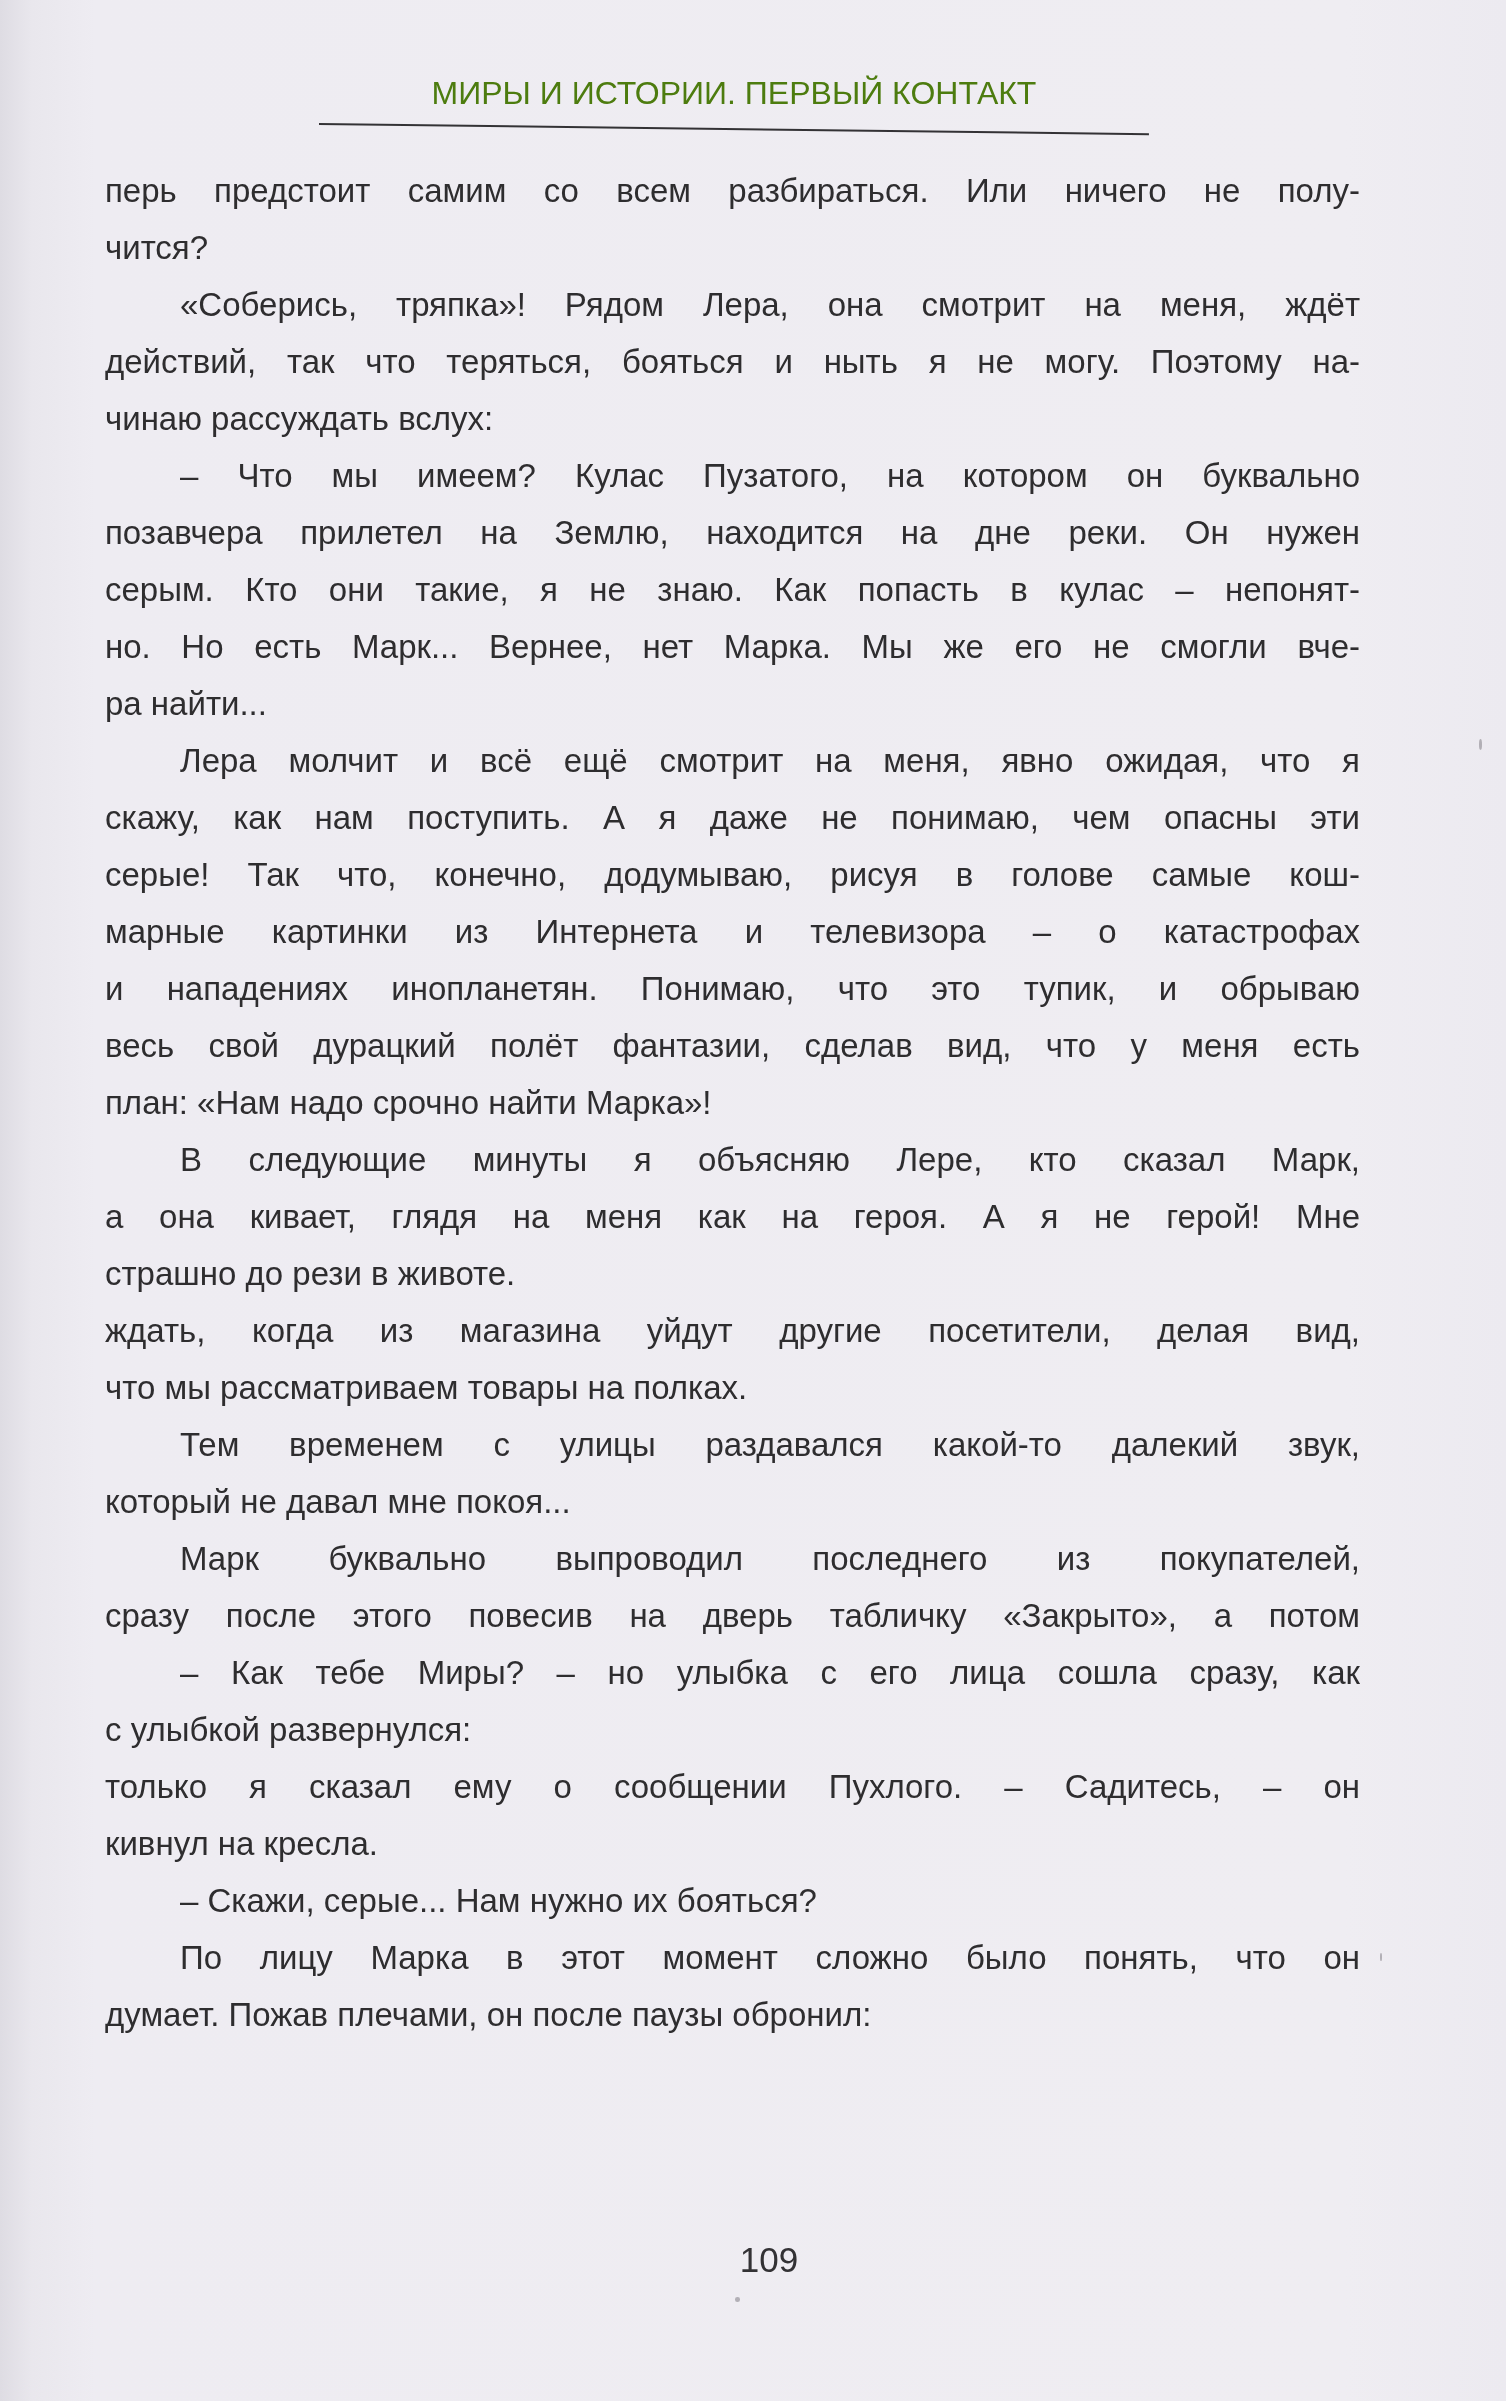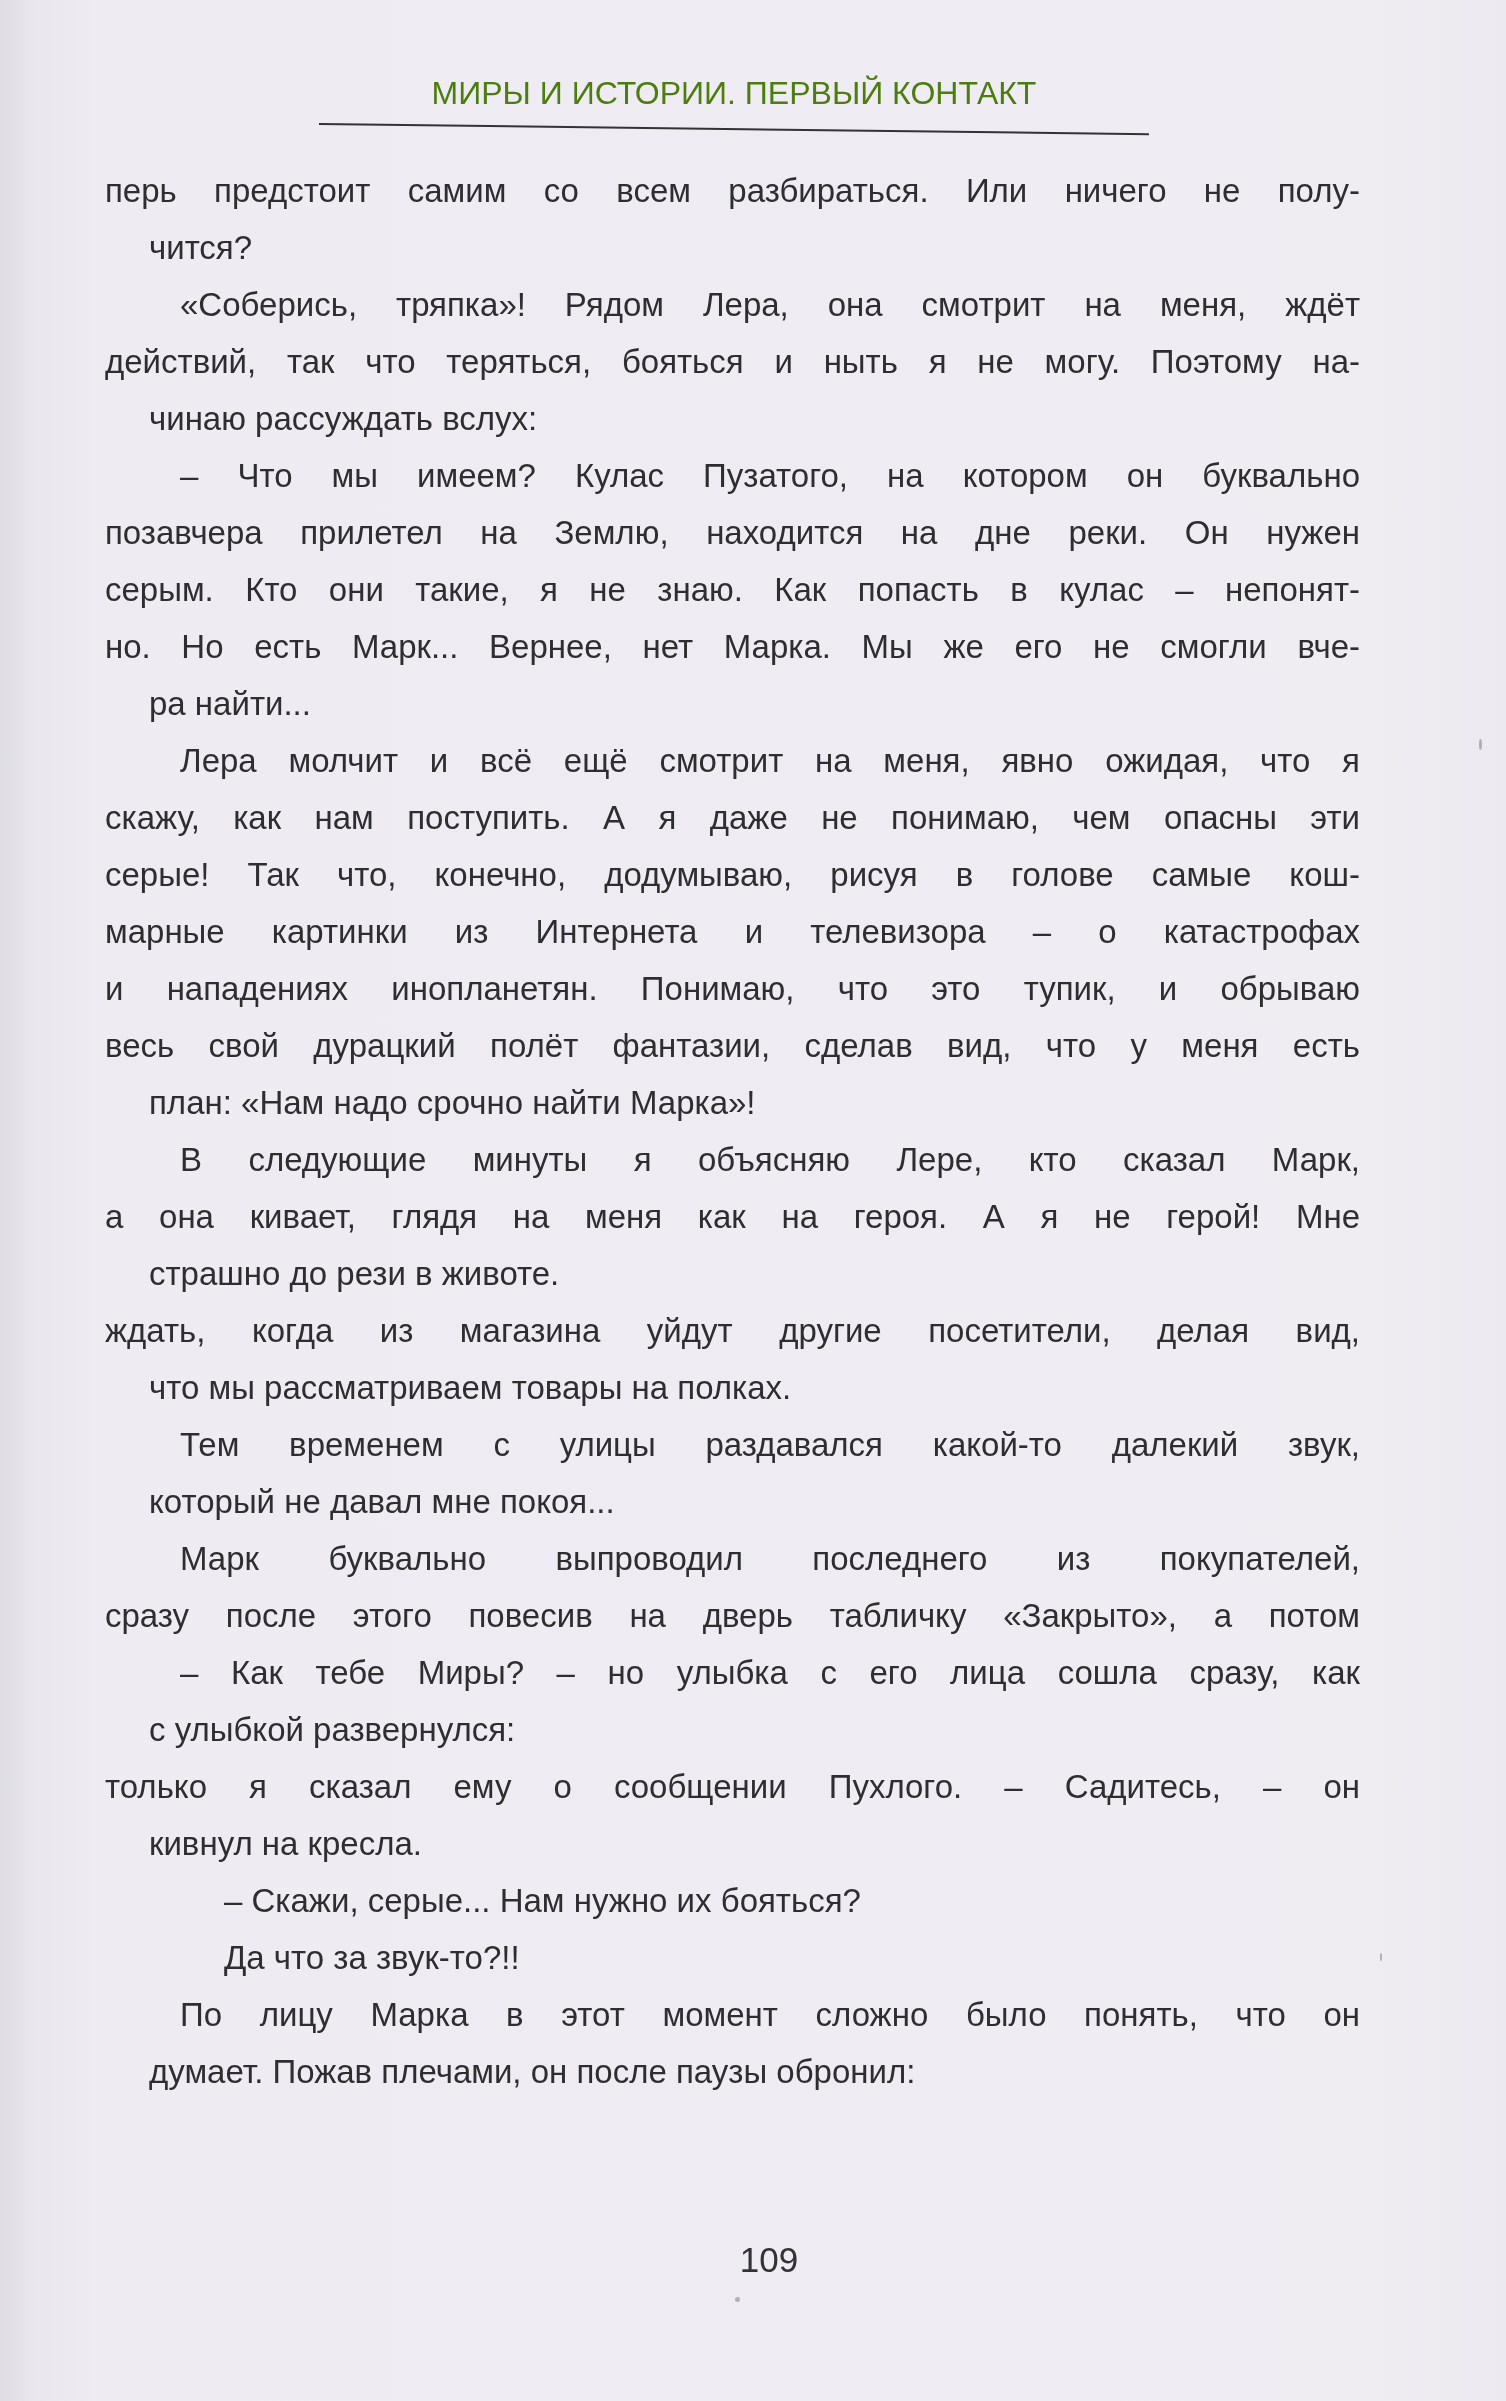--- a/index.html
+++ b/index.html
@@ -48,21 +48,20 @@
     line-height: 57px;
     font-size: 33px;
     white-space: nowrap;
     text-align: justify;
     text-align-last: justify;
     overflow: visible;
   }
   .line.last {
     text-align: left;
     text-align-last: left;
-    margin-left: 44px;
   }
   .line.indent {
     padding-left: 75px;
   }
   .page-number {
     position: absolute;
     left: 16px;
     width: 1506px;
     top: 2236px;
     text-align: center;
@@ -108,21 +107,20 @@
     <span class="line last">что мы рассматриваем товары на полках.</span>
     <span class="line indent">Тем временем с улицы раздавался какой-то далекий звук,</span>
     <span class="line last">который не давал мне покоя...</span>
     <span class="line indent">Марк буквально выпроводил последнего из покупателей,</span>
     <span class="line">сразу после этого повесив на дверь табличку «Закрыто», а потом</span>
     <span class="line indent">– Как тебе Миры? – но улыбка с его лица сошла сразу, как</span>
     <span class="line last">с улыбкой развернулся:</span>
     <span class="line">только я сказал ему о сообщении Пухлого. – Садитесь, – он</span>
     <span class="line last">кивнул на кресла.</span>
     <span class="line indent last">– Скажи, серые... Нам нужно их бояться?</span>
-    <span class="line indent last">Да что за звук-то?!!</span>
     <span class="line indent">По лицу Марка в этот момент сложно было понять, что он</span>
     <span class="line last">думает. Пожав плечами, он после паузы обронил:</span>
   </div>
 
 <div class="page-number">109</div>
 
 <div class="speck" style="left:1479px; top:739px; width:3.2px; height:11px;"></div>
 <div class="speck" style="left:1380px; top:1953px; width:2.4px; height:8px;"></div>
 <div class="speck" style="left:735px; top:2297px; width:4.7px; height:4.7px;"></div>
 

